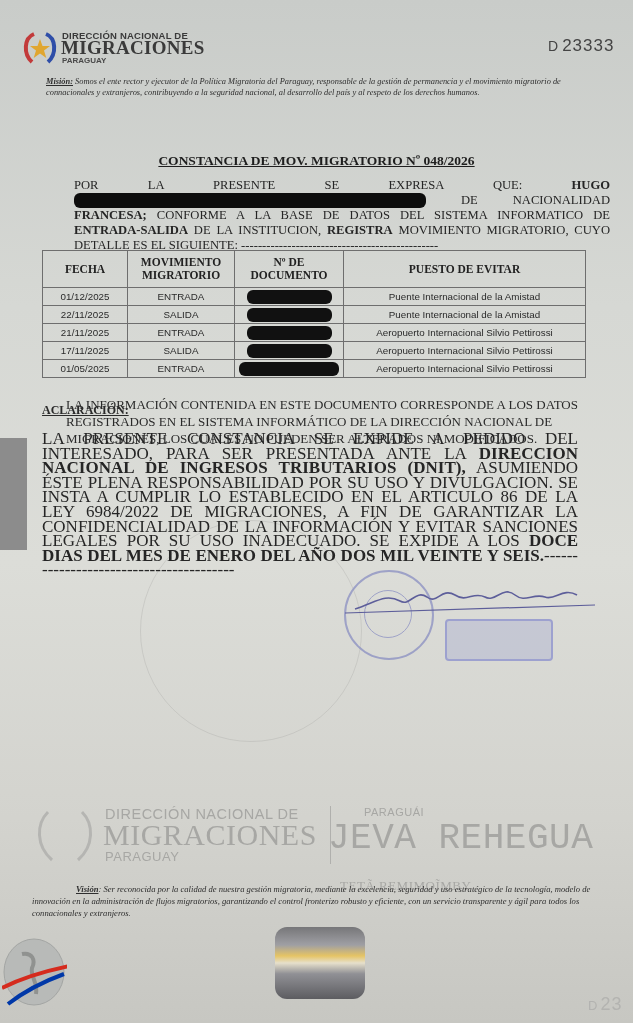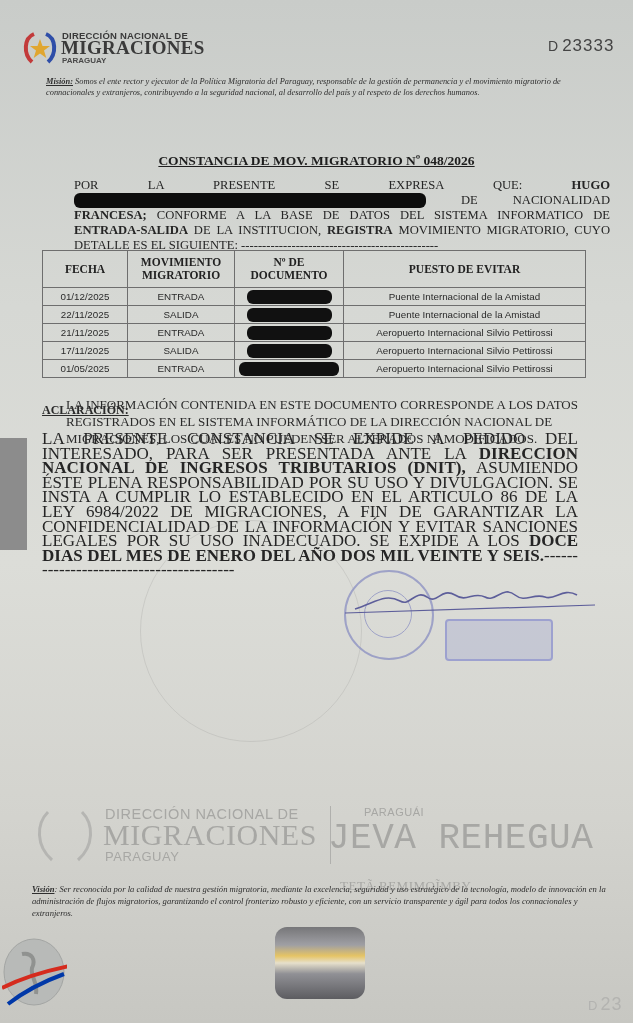--- a/index.html
+++ b/index.html
@@ -43,21 +43,21 @@
     .wm { color: #a7a7a4; }
     .wm-small { left: 105px; top: 806px; font-family: "Liberation Sans", sans-serif; font-size: 14.5px; letter-spacing: 0.5px; }
     .wm-big { left: 103px; top: 818px; font-family: "Liberation Serif", serif; font-size: 30px; letter-spacing: 0.5px; }
     .wm-country { left: 105px; top: 849px; font-family: "Liberation Sans", sans-serif; font-size: 13px; letter-spacing: 0.5px; }
     .wm-divider { left: 330px; top: 806px; width: 1px; height: 58px; background: #b0b0ad; }
     .wm-small2 { left: 340px; top: 806px; font-family: "Liberation Sans", sans-serif; font-size: 11px; letter-spacing: 0.5px; margin-left: 24px; }
     .wm-big2 { left: 328px; top: 818px; font-family: Liberation Mono, monospace; font-size: 36px; letter-spacing: 0.5px; }
     .wm-country2 { left: 340px; top: 849px; font-family: Liberation Serif, serif; font-size: 13px; letter-spacing: 0.5px; margin-top: 29px; }
     .wreath { left: 30px; top: 806px; width: 70px; height: 60px; }
     .vision { left: 32px; top: 883px; width: 580px; font-size: 8.6px; font-style: italic; line-height: 12px; color: #2e2e2e; }
-    .vision b { text-decoration: underline; }
+    .vision b { text-decoration: underline; margin-left: 44px; }
     .globe { left: 2px; top: 938px; width: 65px; height: 70px; }
     .hologram { left: 275px; top: 927px; width: 90px; height: 72px; border-radius: 12px;
       background: linear-gradient(180deg, #6d6d70 0%, #9a9aa0 25%, #e8c35a 40%, #e9e2cc 50%, #8a8a90 65%, #505055 100%); opacity: 0.9; }
     .serial2 { left: 588px; top: 994px; font-family: "Liberation Sans", sans-serif; font-size: 18px; color: #b3b3b0; letter-spacing: 1px; }
     .serial2 .d { font-size: 13px; margin-right: 2px; }
     .faint-seal { left: 140px; top: 520px; width: 220px; height: 220px; border-radius: 50%; border: 1px solid rgba(170,170,165,0.35); }
   </style>
 </head>
 <body>
 

